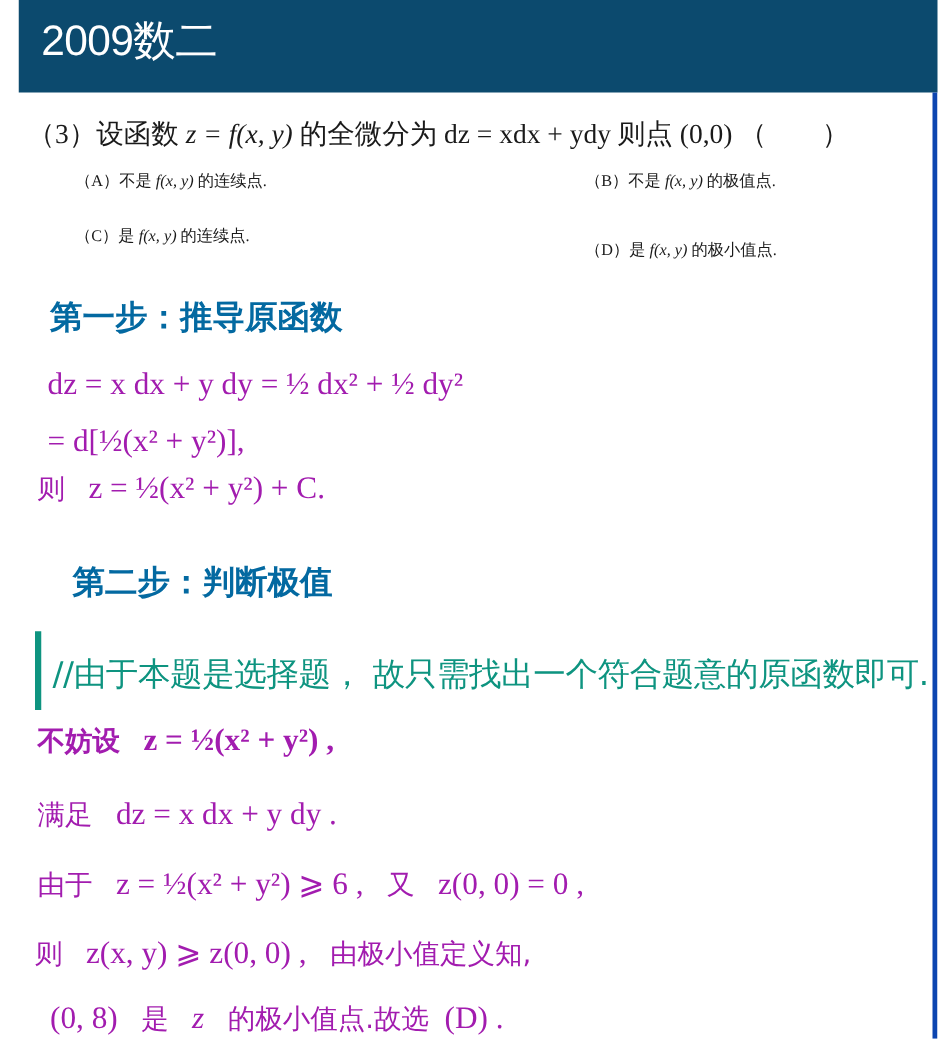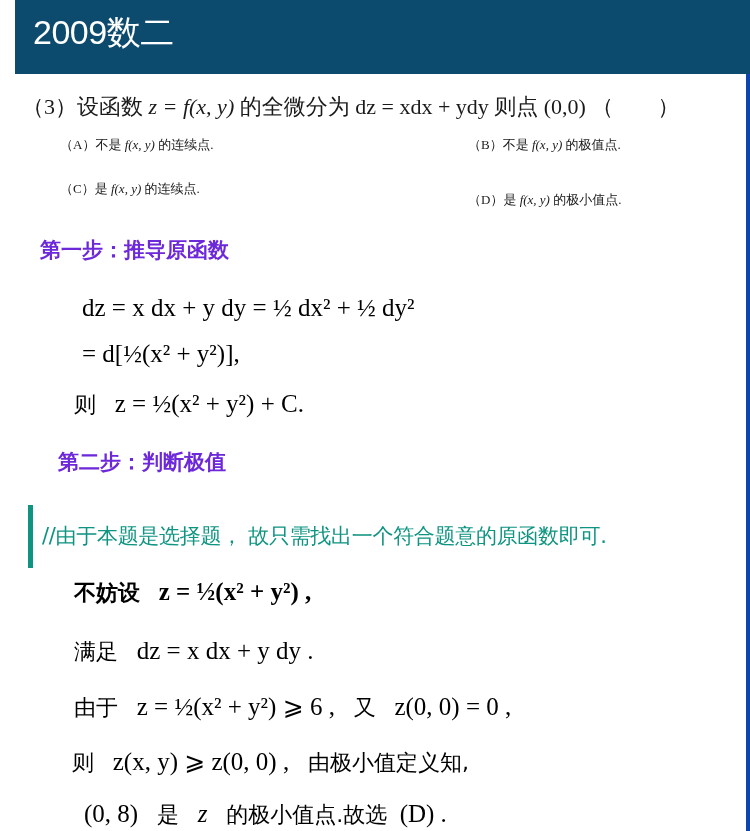--- a/index.html
+++ b/index.html
@@ -26,43 +26,43 @@
   .opt { position: absolute; font-size: 13px; white-space: nowrap; }
   .opt-a { left: 60px; top: 136px; }
   .opt-b { left: 468px; top: 136px; }
   .opt-c { left: 60px; top: 180px; }
   .opt-d { left: 468px; top: 163px; margin-top: 28px; }
   .it { font-style: italic; }
 
   .step-title {
     position: absolute; left: 40px;
     font-family: "DejaVu Sans", "Liberation Sans", sans-serif;
-    font-weight: bold; font-size: 21px; color: #6d28d9;
+    font-weight: bold; font-size: 26px; color: #0369a1;
   }
   .step1 { top: 236px; }
   .step2 { top: 448px; margin-left: 18px; }
 
   .math {
     position: absolute; font-family: "Liberation Serif", "DejaVu Serif", serif;
-    font-size: 25px; white-space: nowrap; color: #000000; margin-left: 44px;
+    font-size: 25px; white-space: nowrap; color: #a21caf;
   }
   .math i { font-style: italic; }
   .cn { font-family: "DejaVu Sans", "Liberation Sans", sans-serif; font-size: 22px; }
 
   .m1 { left: 38px; top: 294px; }
   .m2 { left: 38px; top: 340px; }
-  .m3 { left: 30px; top: 390px; }
+  .m3 { left: 30px; top: 376px; }
 
   .note-bar {
     position: absolute; left: 28px; top: 505px; width: 5px; height: 63px; background: #0e9480;
   }
   .note-text {
     position: absolute; left: 42px; top: 522px;
     font-family: "DejaVu Sans", "Liberation Sans", sans-serif;
-    font-size: 21px; color: #0e9480; white-space: nowrap; letter-spacing: -0.3px;
+    font-size: 26px; color: #0e9480; white-space: nowrap; letter-spacing: -0.3px;
   }
 
   .l1 { left: 30px; top: 578px; font-weight: bold; }
   .l2 { left: 30px; top: 637px; }
   .l3 { left: 30px; top: 692px; }
   .l4 { left: 28px; top: 747px; }
   .l5 { left: 40px; top: 800px; }
 </style>
 </head>
 <body>

